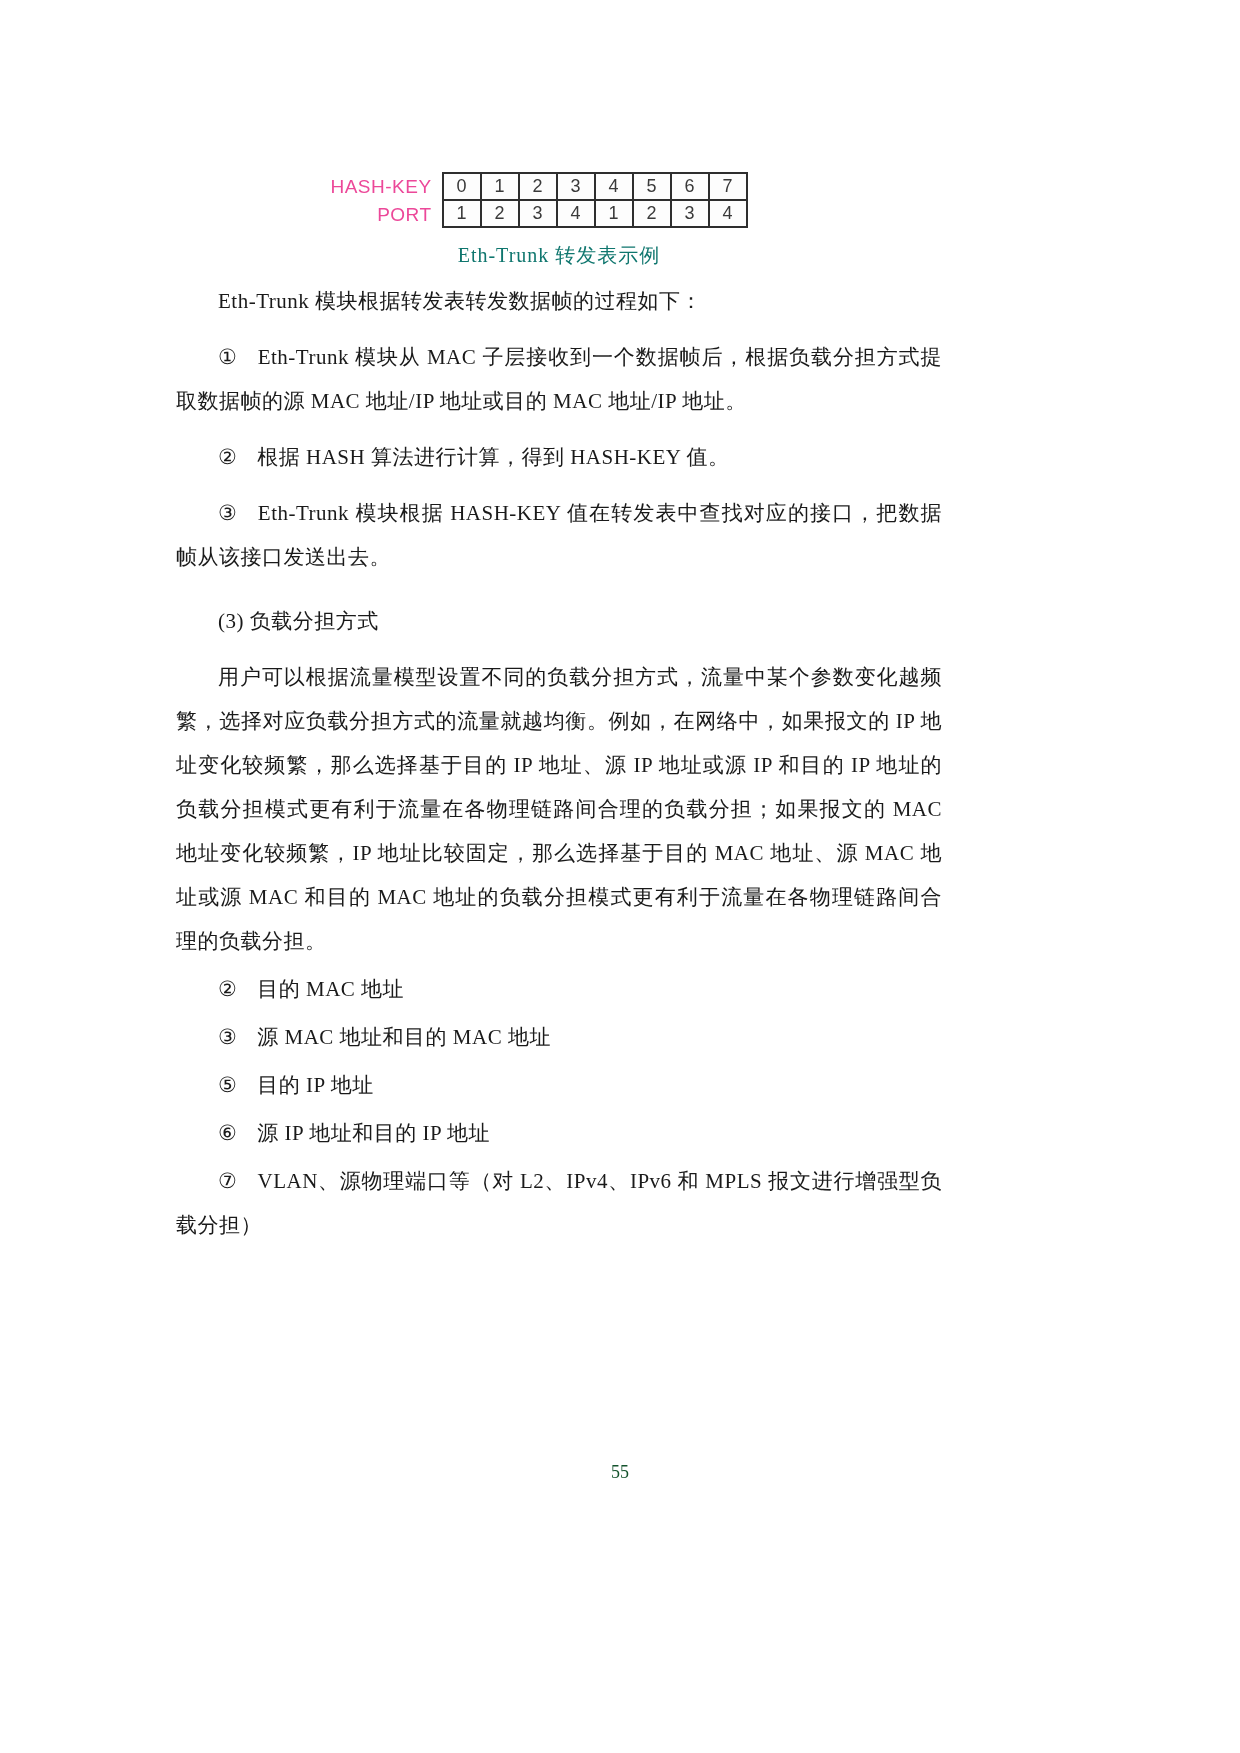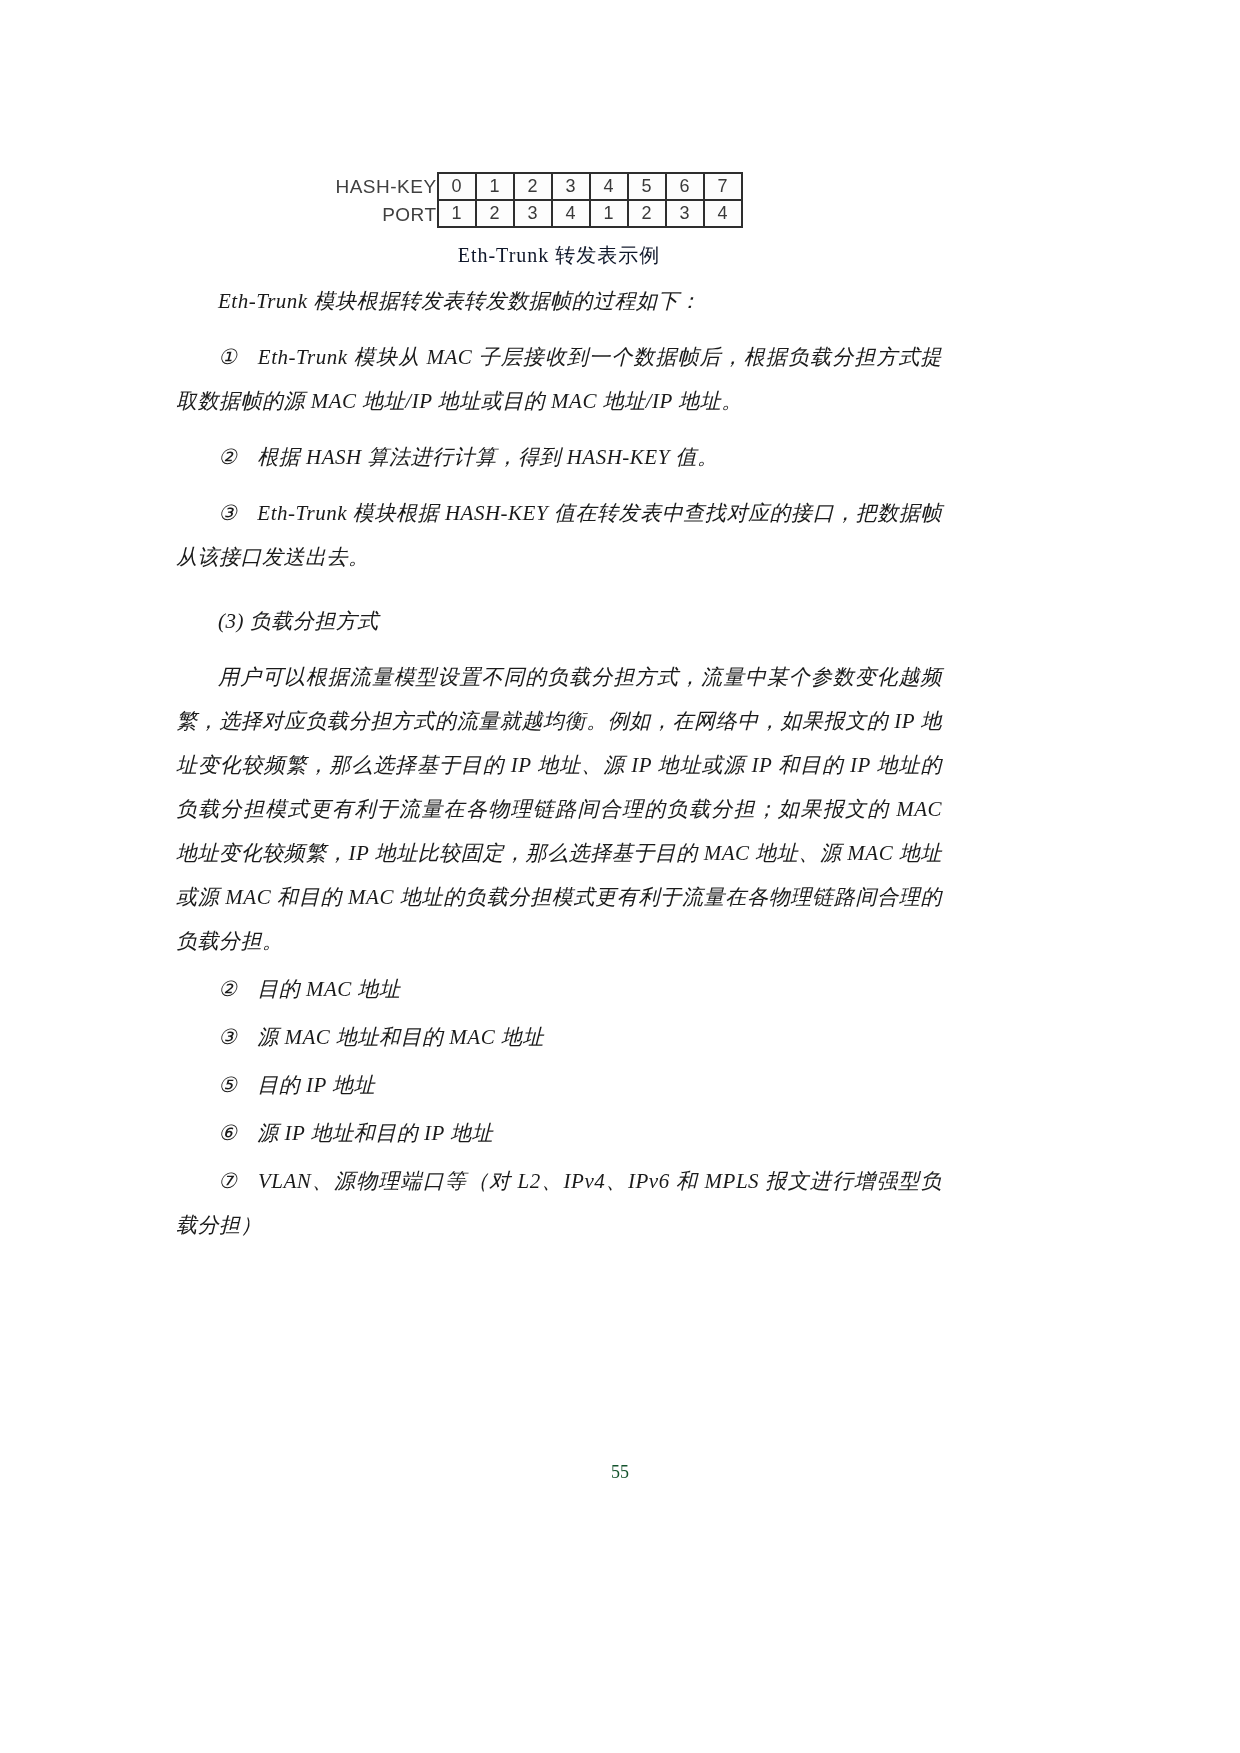--- a/index.html
+++ b/index.html
@@ -26,24 +26,25 @@
     display: flex;
     justify-content: center;
     align-items: stretch;
     margin-left: -40px;
   }
   .fig-labels {
     display: flex;
     flex-direction: column;
     justify-content: space-around;
     text-align: right;
+    padding-right: 10px;
     font-family: "Liberation Sans", "DejaVu Sans", sans-serif;
     font-size: 19px;
     letter-spacing: 0.5px;
-    color: #404040;
+    color: #ec4899;
     font-weight: 400;
   }
   .fig-labels div { line-height: 27px; }
   table.fwd-table {
     border-collapse: collapse;
     background: #fdfdfd;
   }
   table.fwd-table td {
     width: 38px;
     height: 27px;
@@ -52,25 +53,25 @@
     vertical-align: middle;
     font-family: "Liberation Sans", "DejaVu Sans", sans-serif;
     font-size: 18px;
     color: #3a3a3a;
     padding: 0;
   }
   .fig-caption {
     text-align: center;
     font-size: 20px;
     margin-top: 14px;
-    color: #0f172a;
+    color: #0f766e;
     letter-spacing: 1px;
   }
   
-  .bodytext { margin-top: 6px; font-style: italic; }
+  .bodytext { margin-top: 6px; }
   .bodytext p {
     font-size: 21px;
     line-height: 44px;
     text-align: justify;
     text-indent: 2em;
     margin-top: 12px;
     letter-spacing: 0.5px;
   }
   .bodytext p.nogap { margin-top: 10px; }
   p.heading { margin-top: 20px; margin-bottom: 6px; }

